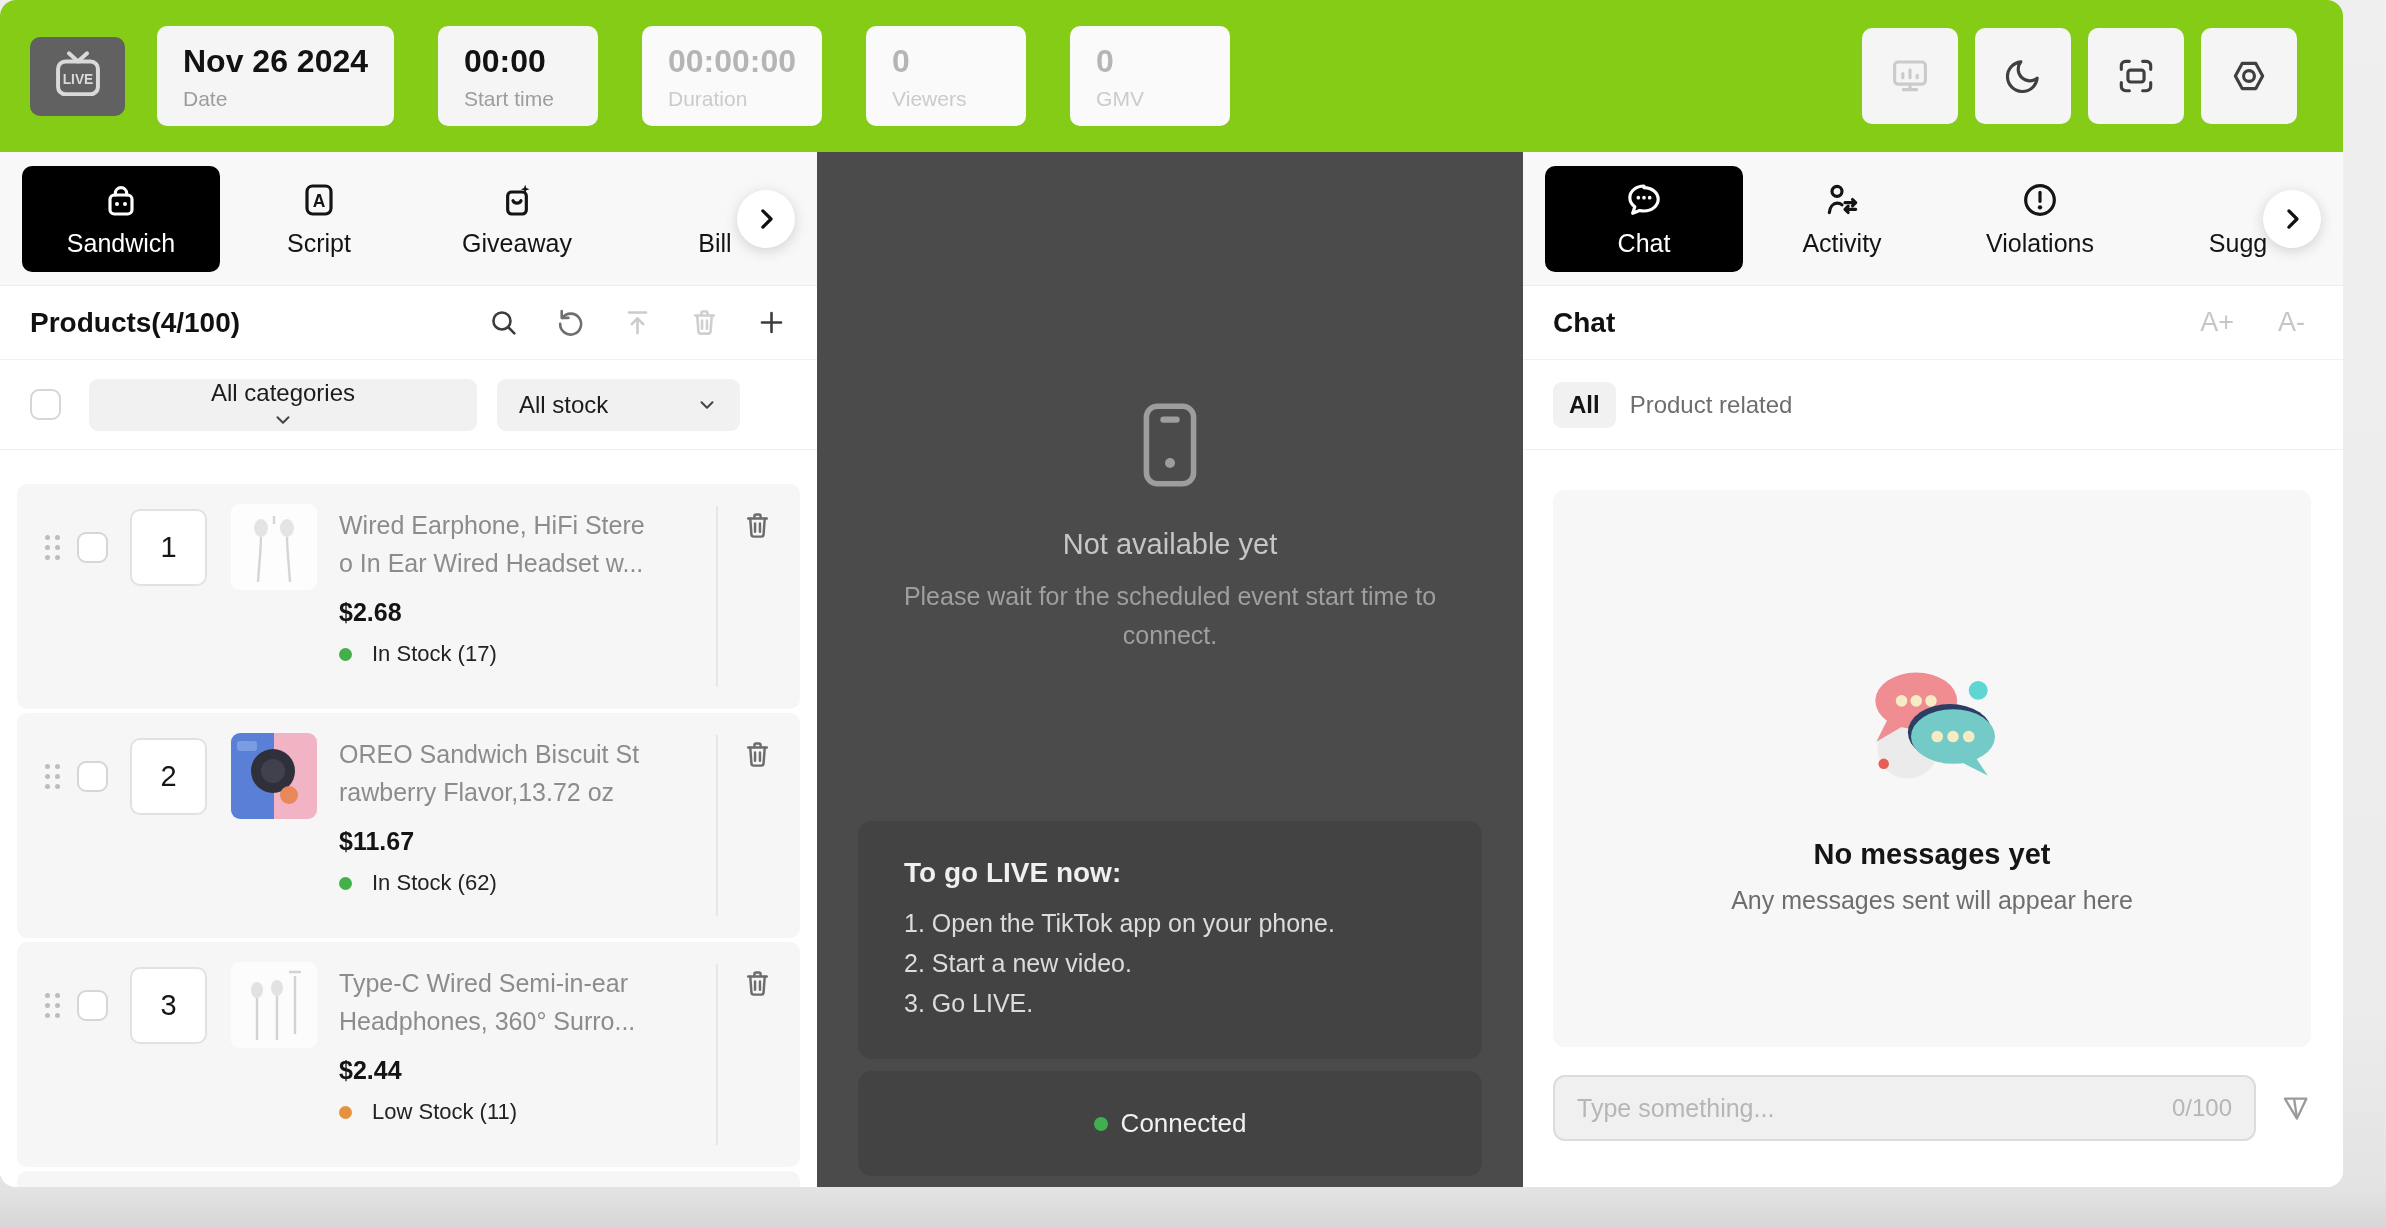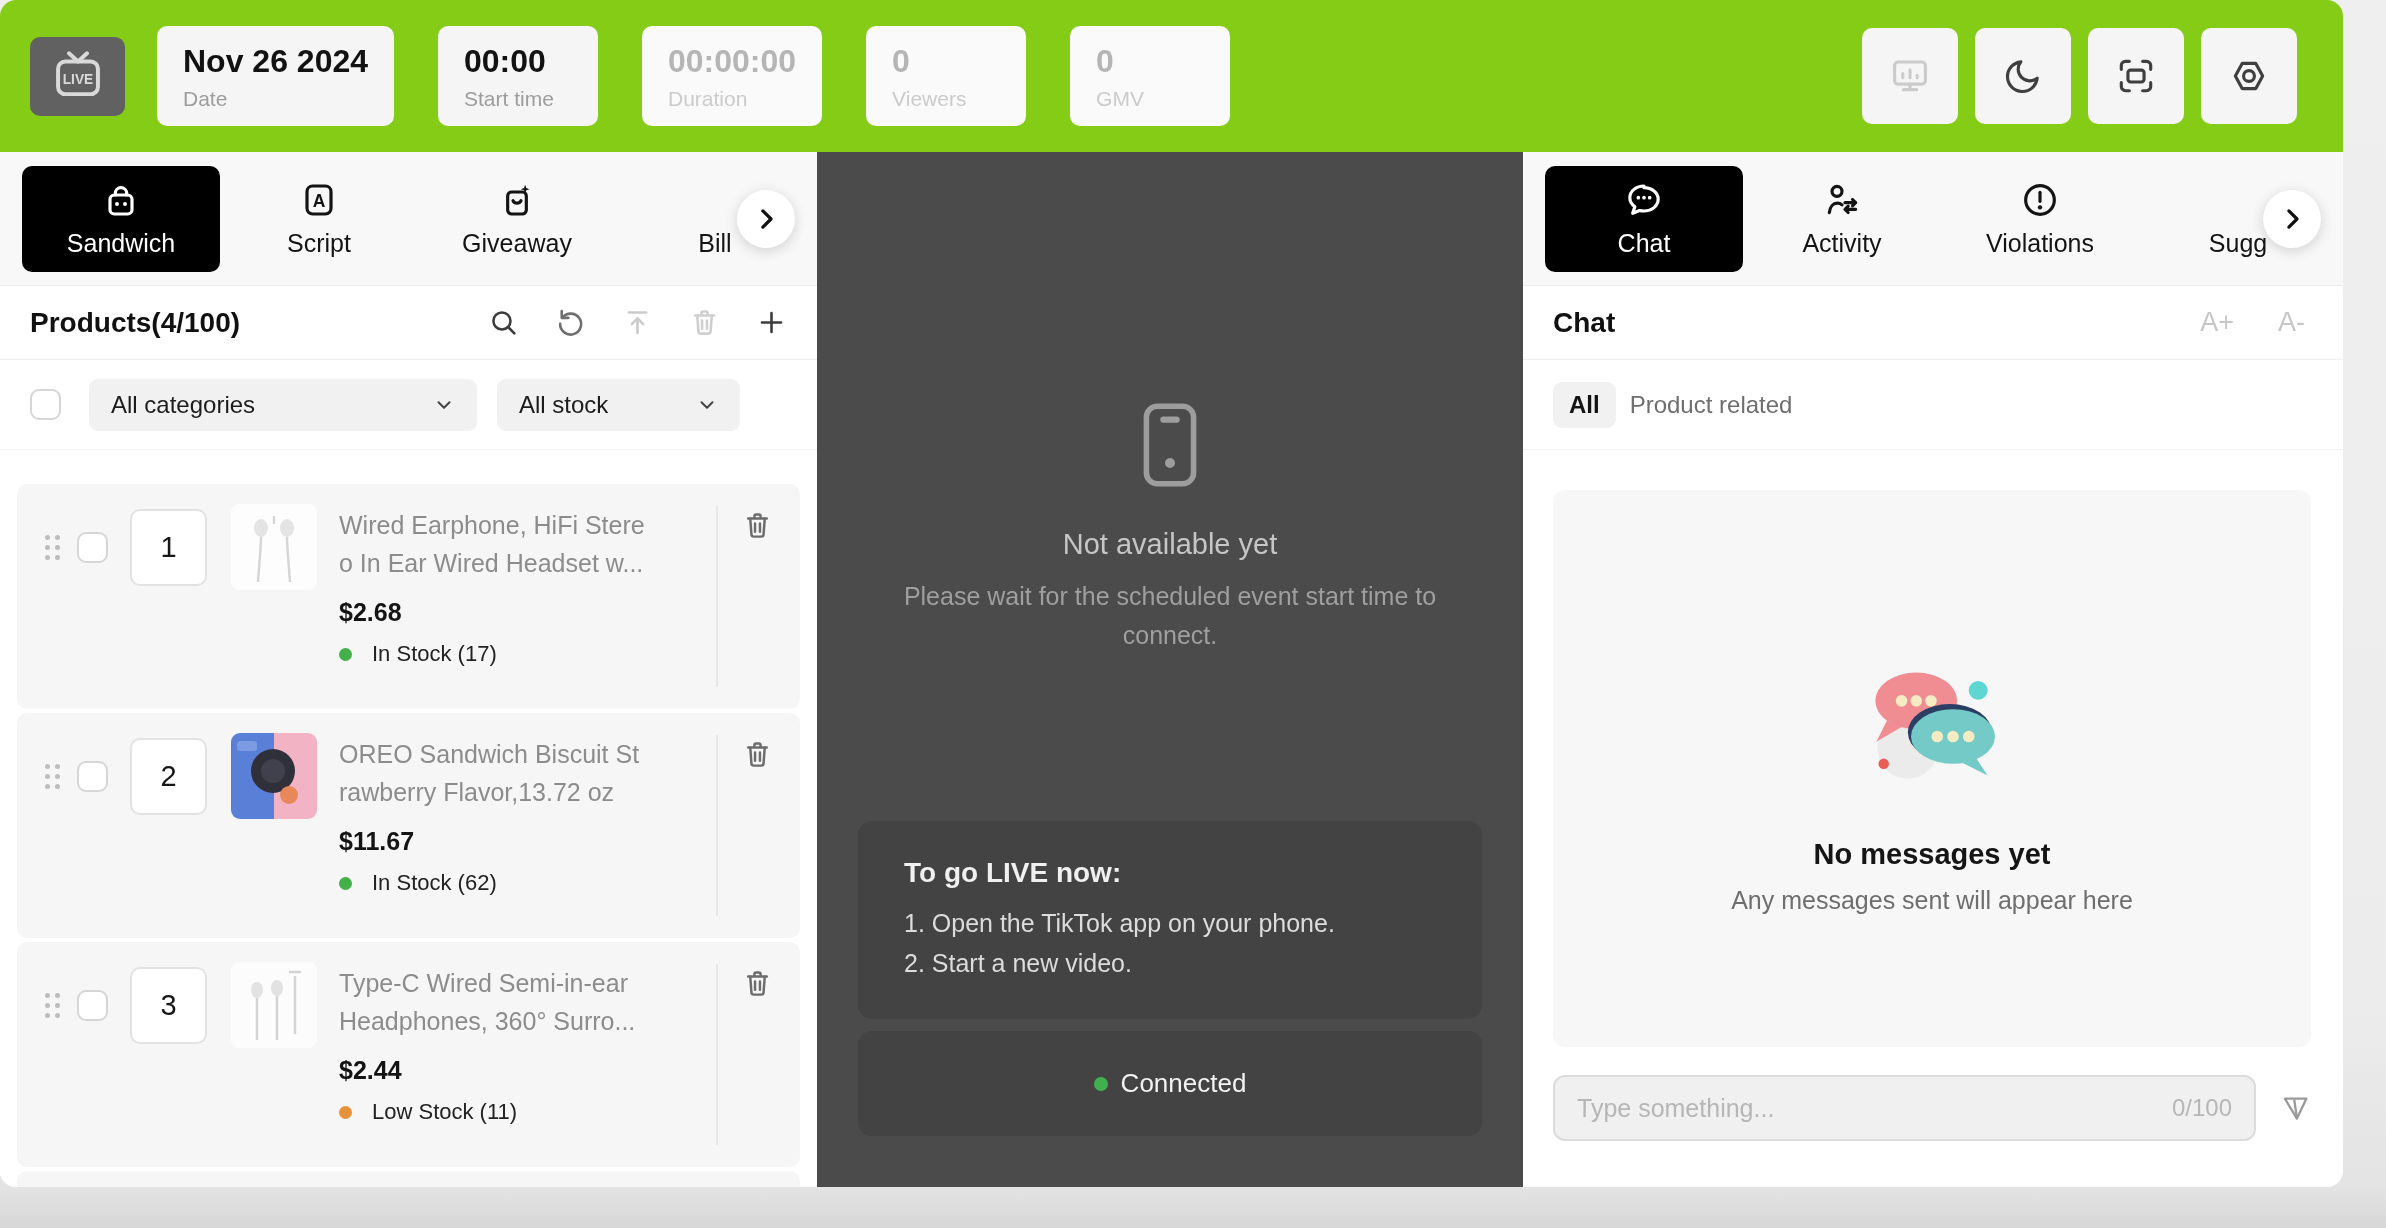--- a/index.html
+++ b/index.html
@@ -40,21 +40,21 @@
   .scroll-btn{position:absolute;right:22px;top:50%;transform:translateY(-50%);width:58px;height:58px;border-radius:50%;background:#fff;box-shadow:0 3px 14px rgba(0,0,0,.16);display:flex;align-items:center;justify-content:center;cursor:pointer;}
 
   
   .list-header{flex:0 0 74px;display:flex;align-items:center;padding:0 30px;border-bottom:1px solid #f0f0f0;}
   .list-title{font-size:28px;font-weight:700;color:#111;}
   .hdr-icons{margin-left:auto;display:flex;align-items:center;gap:36px;}
   .hdr-icons .hicon{width:31px;height:31px;cursor:pointer;}
   .filter-row{flex:0 0 90px;display:flex;align-items:center;padding:0 30px;border-bottom:1px solid #f0f0f0;}
   .checkbox{width:31px;height:31px;border:2px solid #d6d6d6;border-radius:9px;background:#fff;flex:0 0 31px;cursor:pointer;}
   .select{height:52px;background:#f1f1f1;border-radius:9px;display:flex;align-items:center;justify-content:space-between;padding:0 22px;font-size:24px;color:#1c1c1c;cursor:pointer;}
-  .select.cat{width:388px;margin-left:28px;}
+  .select.cat{width:388px;margin-left:28px;flex-direction:column;}
   .select.stock{width:243px;margin-left:20px;}
   .rows{flex:1;overflow:hidden;padding:34px 17px 0;display:flex;flex-direction:column;gap:4px;background:#fff;}
   .prow{position:relative;flex:0 0 225px;background:#f6f6f6;border-radius:10px;padding:20px 0 0 28px;display:flex;align-items:flex-start;}
   .prow-left{display:flex;align-items:center;height:86px;}
   .handle{display:grid;grid-template-columns:5px 5px;grid-template-rows:5px 5px 5px;gap:5px;margin-right:17px;cursor:grab;}
   .handle i{background:#bdbdbd;border-radius:50%;width:5px;height:5px;display:block;}
   .prow .checkbox{margin-right:22px;}
   .numbox{width:77px;height:77px;border:2px solid #e2e2e2;border-radius:10px;background:#fff;display:flex;align-items:center;justify-content:center;font-size:29px;color:#161616;margin-right:24px;flex:0 0 77px;}
   .pimg{width:86px;height:86px;border-radius:9px;overflow:hidden;flex:0 0 86px;background:#fff;}
   .pmain{margin-left:22px;margin-top:2px;width:400px;}
@@ -377,20 +377,21 @@
         </svg>
       </div>
       <div class="na-title">Not available yet</div>
       <div class="na-desc">Please wait for the scheduled event start time to connect.</div>
 
       <div class="glcard">
         <div class="gl-title">To go LIVE now:</div>
         <div class="gl-steps">
           <div class="gl-step">1. Open the TikTok app on your phone.</div>
           <div class="gl-step">2. Start a new video.</div>
+          <div class="gl-step">3. Go LIVE.</div>
         </div>
       </div>
 
       <div class="conncard">
         <span class="conn-dot"></span>
         <span class="conn-label">Connected</span>
       </div>
     </div>
 
     <div class="right-panel">

